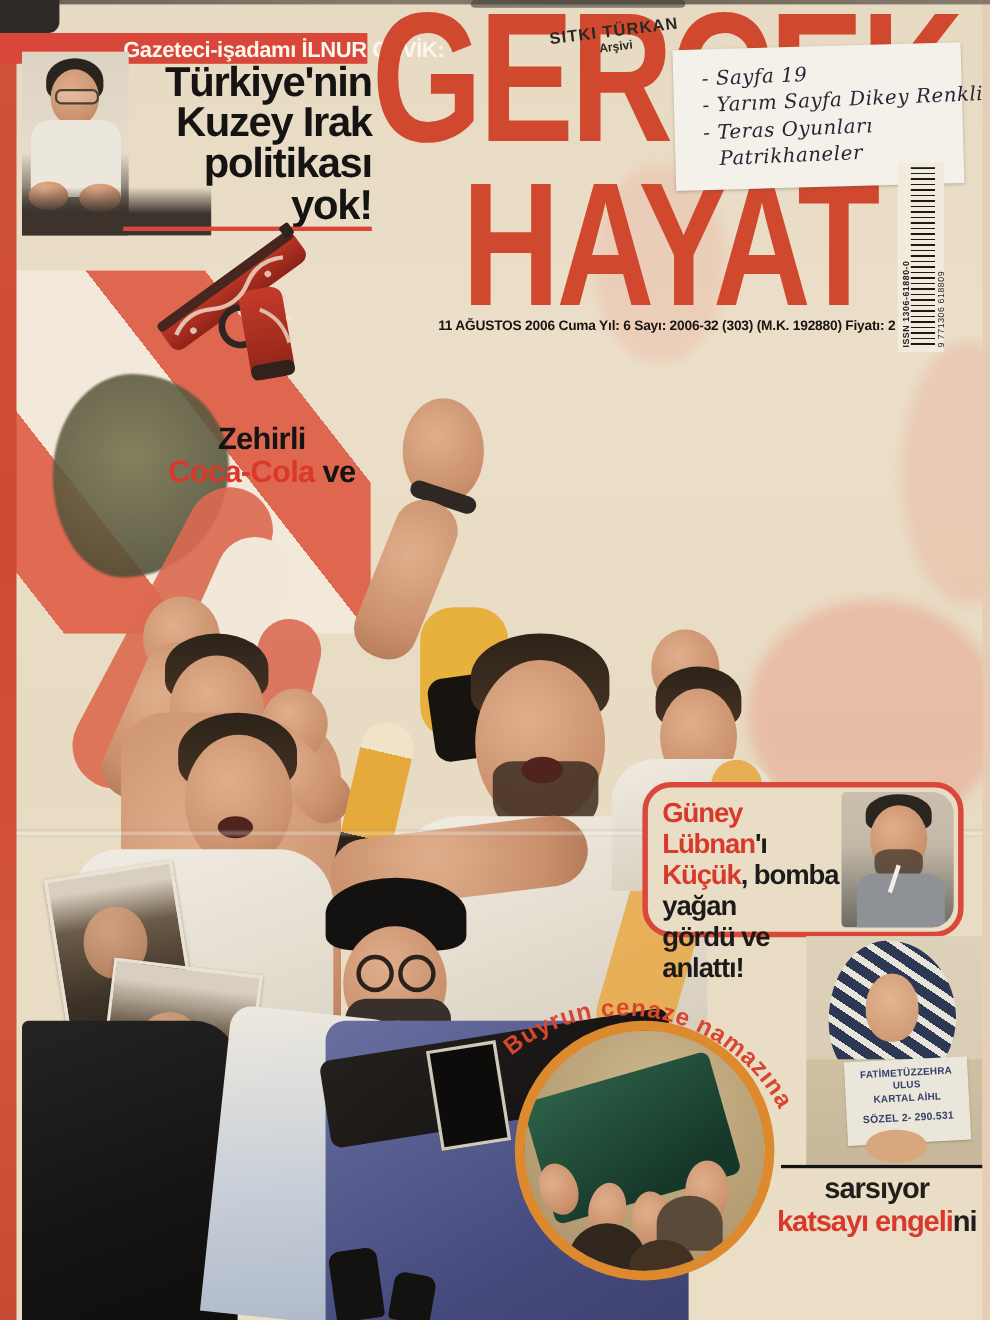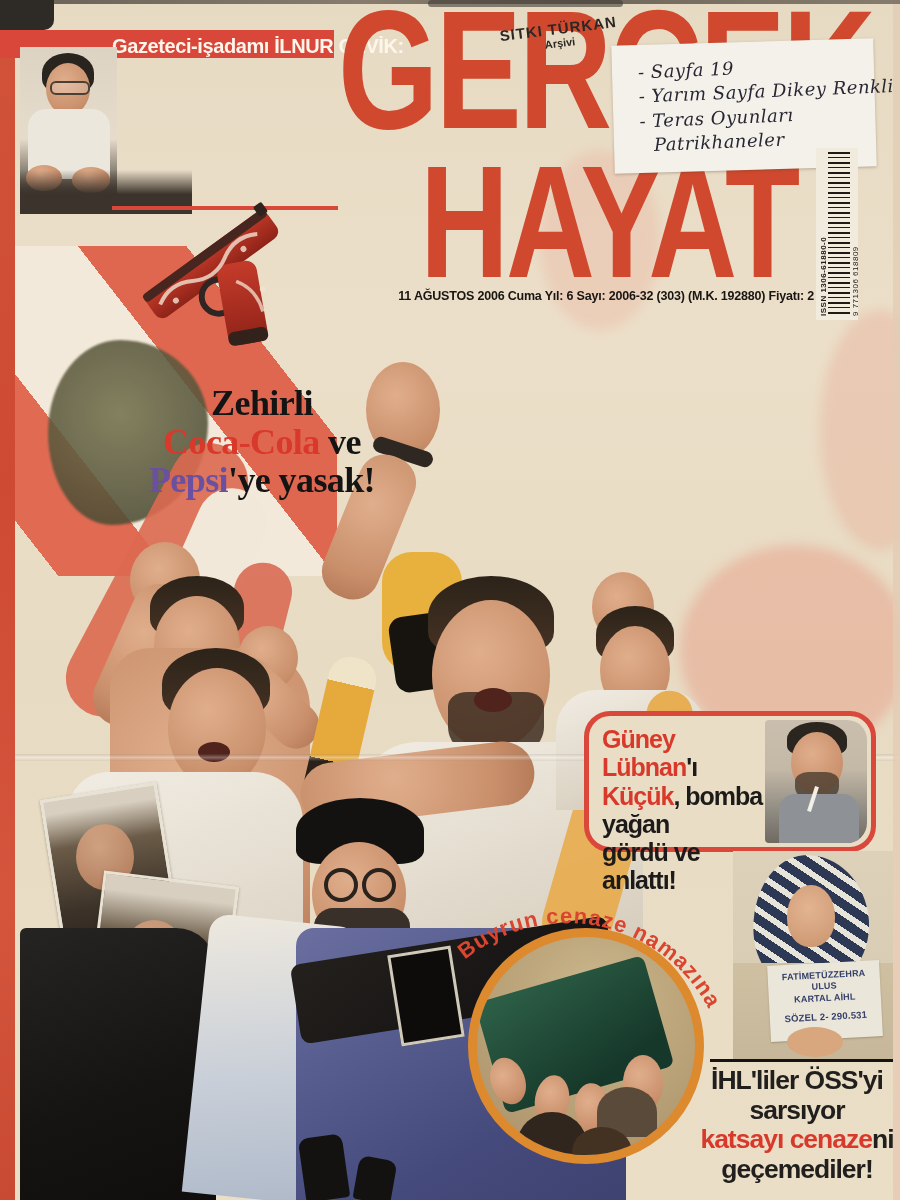--- a/index.html
+++ b/index.html
@@ -39,21 +39,21 @@
   .hand.indent{padding-left:14px;}
   
   .barcode{left:816px;top:148px;width:42px;height:172px;background:#f0ebdd;}
   .bars{position:absolute;left:12px;top:4px;width:22px;height:164px;
         background:repeating-linear-gradient(180deg,#1d1a16 0 2px,#f0ebdd 2px 5px,#1d1a16 5px 6px,#f0ebdd 6px 10px);}
   .issn-v,.ean-v{position:absolute;font-size:8px;font-weight:bold;color:#1d1a16;white-space:nowrap;transform:rotate(-90deg);transform-origin:left top;letter-spacing:.5px;}
   .issn-v{left:3px;top:168px;}
   .ean-v{left:35px;top:168px;font-weight:normal;}
   
   .gunwrap{left:148px;top:205px;width:180px;height:175px;transform:rotate(-36deg);}
-  .cola-text{left:142px;top:384px;width:240px;text-align:center;font-weight:bold;font-size:36px;line-height:1.07;letter-spacing:-.6px;color:#141414;font-family:Liberation Serif, serif;}
+  .cola-text{left:118px;top:384px;width:240px;text-align:center;font-weight:bold;font-size:28px;line-height:1.07;letter-spacing:-.6px;color:#141414;}
   .red-t{color:#d9392b;}
   .purple-t{color:#6b4fa1;}
   
   .mainhead{left:380px;top:326px;width:500px;text-align:right;font-weight:bold;}
   .mh-line{display:block;font-size:88px;line-height:.965;letter-spacing:-3px;transform:scaleX(.84);transform-origin:100% 50%;white-space:nowrap;}
   .mh-dark{color:#3a403b;}
   .mh-red{color:#de5340;}
   
   .wbox{left:584px;top:711px;width:292px;height:141px;background:#e9ddc5;border:5px solid #d9483b;border-radius:26px;box-sizing:border-box;}
   .wbox-text{position:absolute;left:13px;top:9px;width:168px;font-weight:bold;font-size:25px;line-height:1.13;letter-spacing:-1px;color:#1c1b1a;}
@@ -177,20 +177,26 @@
   </div>
   <div class="abs tl-photo">
     <div style="position:absolute;left:22px;top:6px;width:52px;height:40px;background:#2a241e;border-radius:50% 50% 35% 35%;"></div>
     <div class="blob skin" style="left:26px;top:16px;width:44px;height:52px;"></div>
     <div style="position:absolute;left:30px;top:34px;width:36px;height:10px;border:2px solid #4a4036;border-radius:6px;background:rgba(255,255,255,.2);"></div>
     <div style="position:absolute;left:8px;top:62px;width:82px;height:70px;background:#ece7dc;border-radius:18px 18px 0 0;"></div>
     <div class="blob skin" style="left:6px;top:118px;width:36px;height:26px;"></div>
     <div class="blob skin" style="left:52px;top:120px;width:38px;height:26px;"></div>
   </div>
   <div class="abs tl-handstrip"></div>
+  <div class="abs tl-headline">
+    <div>Türkiye'nin</div>
+    <div>Kuzey Irak</div>
+    <div>politikası</div>
+    <div>yok!</div>
+  </div>
   <div class="abs tl-underline"></div>
 
   <div class="abs mast mast1">GERÇEK</div>
   <div class="abs mast mast2">HAYAT</div>
   <div class="abs stamp">
     <div class="stamp-l1">SITKI TÜRKAN</div>
     <div class="stamp-l2">Arşivi</div>
   </div>
   <div class="abs dateline">11 AĞUSTOS 2006 Cuma Yıl: 6 Sayı: 2006-32 (303) (M.K. 192880) Fiyatı: 2 YTL</div>
 
@@ -226,21 +232,20 @@
       <path d="M20 44 q 20 -12 40 0 t 40 0 t 40 0" fill="none" stroke="#f3e3d2" stroke-width="4" opacity=".8"></path>
       <path d="M95 70 q 12 18 4 40" fill="none" stroke="#f3e3d2" stroke-width="3.5" opacity=".75"></path>
       <circle cx="35" cy="50" r="3" fill="#f3e3d2" opacity=".8"></circle>
       <circle cx="120" cy="48" r="3" fill="#f3e3d2" opacity=".8"></circle>
       <circle cx="112" cy="92" r="3" fill="#f3e3d2" opacity=".7"></circle>
     </svg>
   </div>
   <div class="abs cola-text">
     <div><span>Zehirli</span></div>
     <div><span class="red-t">Coca-Cola</span><span> ve</span></div>
-    <div><span class="purple-t">Pepsi</span><span>'ye yasak!</span></div>
   </div>
 
 
   <div class="abs wbox">
     <div class="wbox-text">
       <div><span class="red-t">Güney Lübnan</span><span>'ı</span></div>
       <div><span class="red-t">Küçük</span><span>, bomba yağan</span></div>
       <div><span>gördü ve anlattı!</span></div>
     </div>
     <div class="wbox-photo">
@@ -278,19 +283,17 @@
     <div class="sign">
       <div>FATİMETÜZZEHRA</div>
       <div>ULUS</div>
       <div>KARTAL AİHL</div>
       <div class="gap">SÖZEL 2- 290.531</div>
     </div>
     <div class="whands"></div>
   </div>
   <div class="abs oss-rule"></div>
   <div class="abs oss-text">
-    <div>İHL'liler ÖSS'yi</div>
     <div>sarsıyor</div>
-    <div><span class="red-t">katsayı cenaze</span><span>ni</span></div>
-    <div>geçemediler!</div>
+    <div><span class="red-t">katsayı engeli</span><span>ni</span></div>
   </div>
 
 </div>
 
 </body></html>

